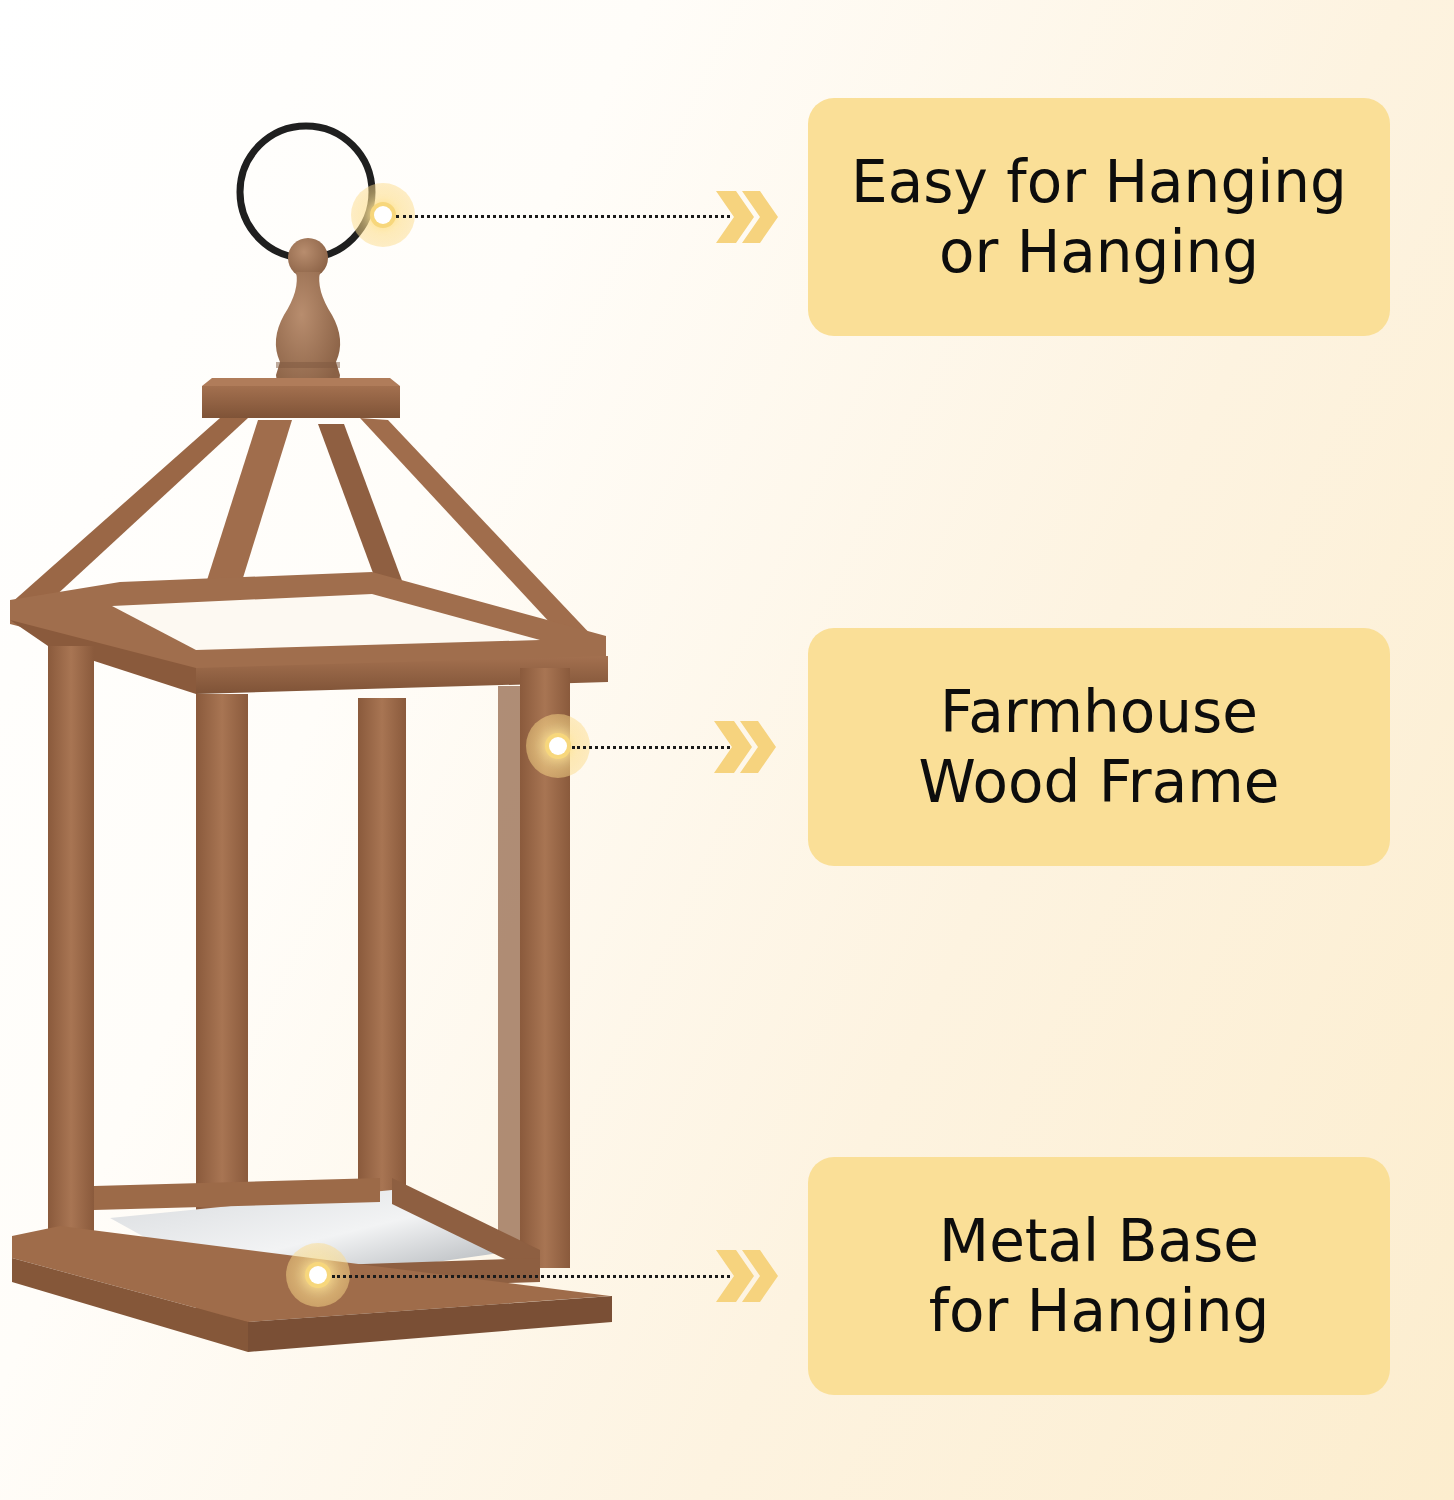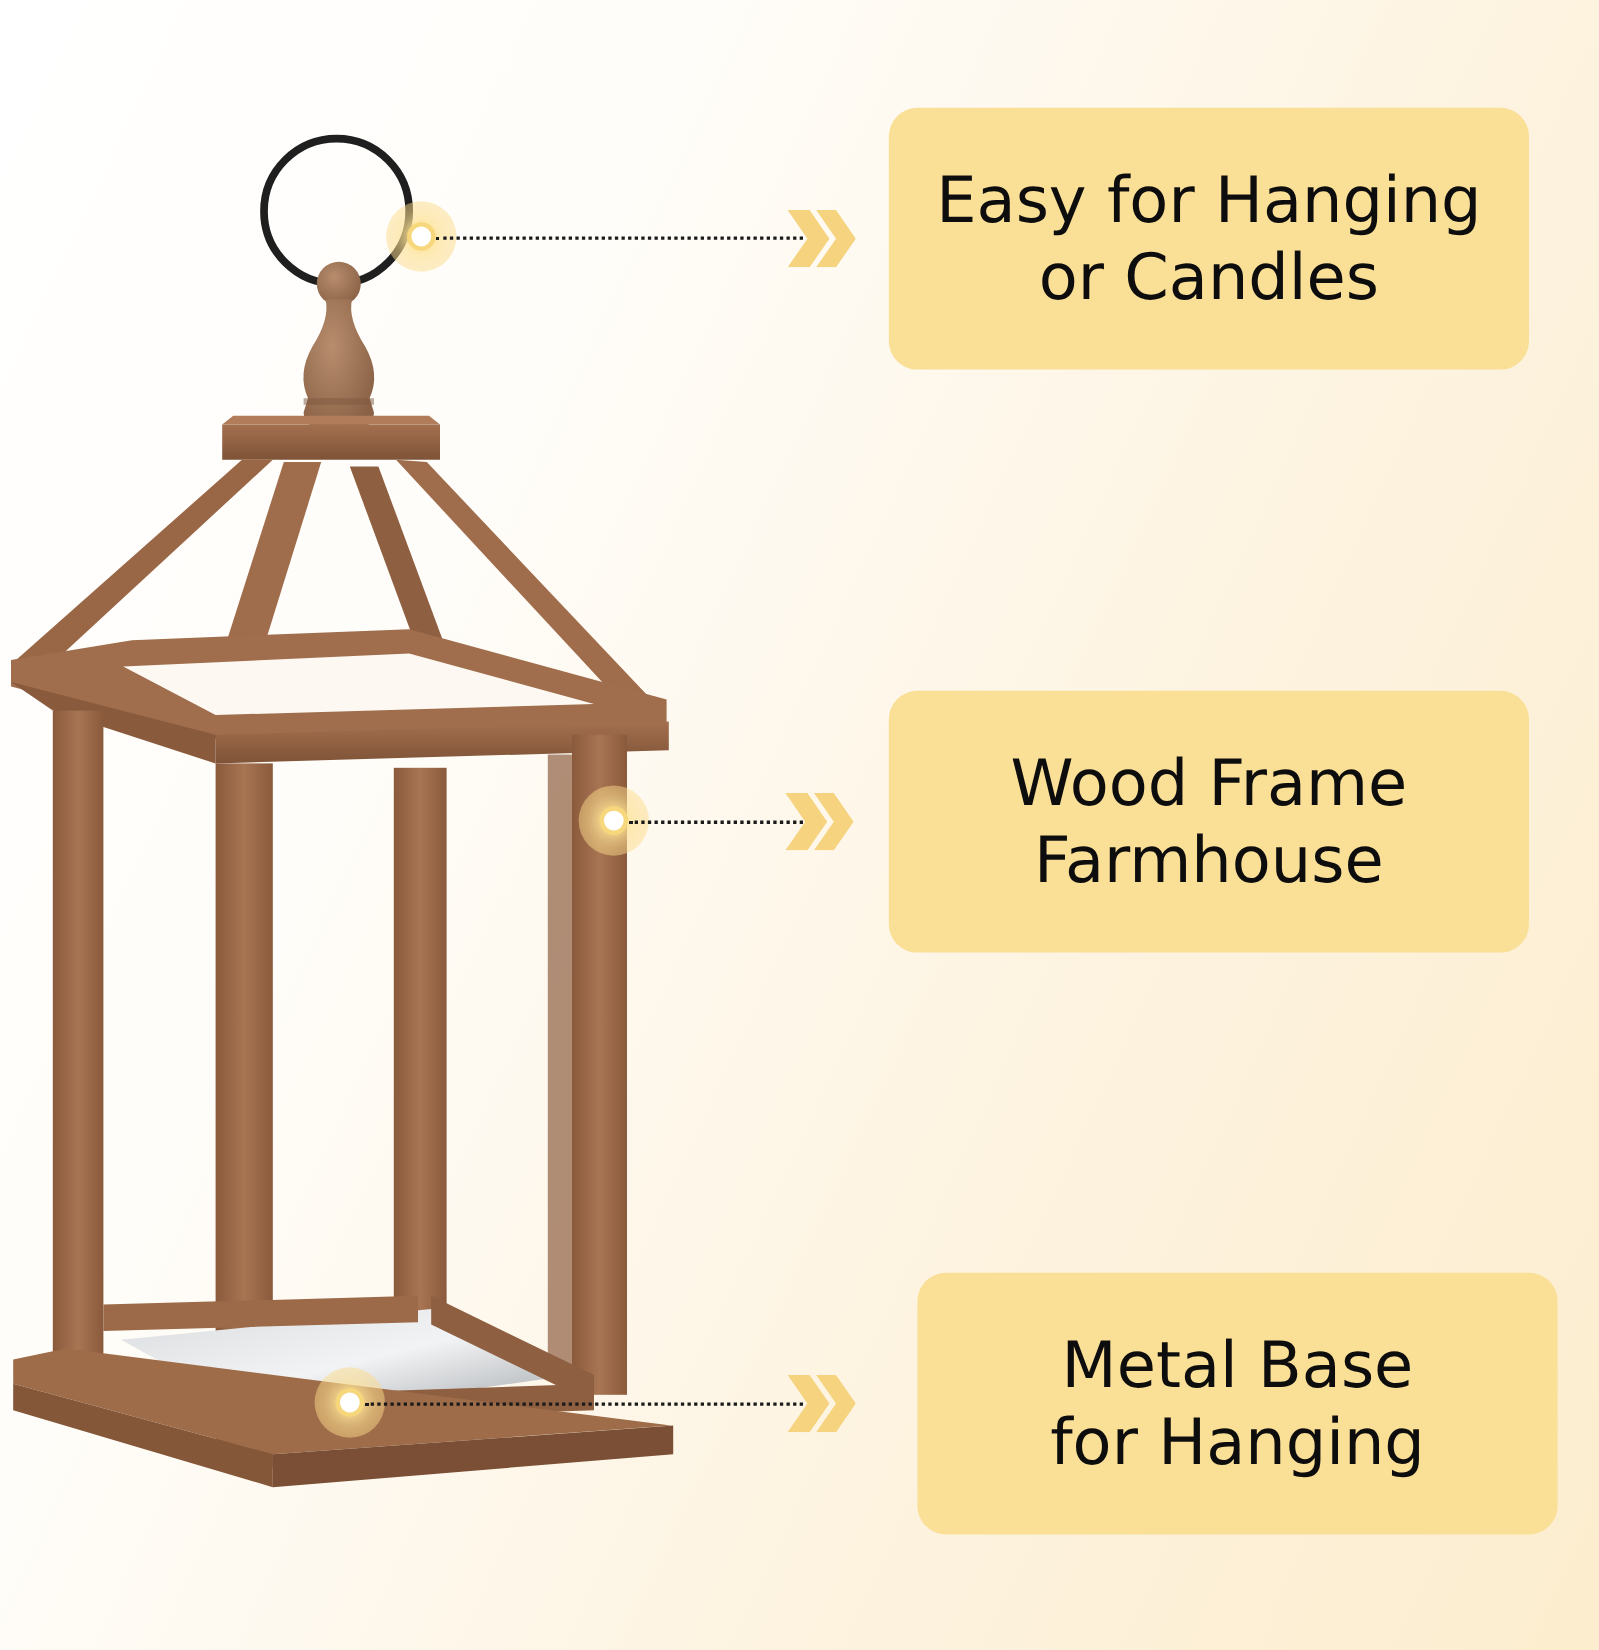--- a/index.html
+++ b/index.html
@@ -105,38 +105,38 @@
 
 <div class="halo" style="left:383px; top:215px;"></div>
 <div class="dot" style="left:383px; top:215px;"></div>
 <div class="callout-line" style="left:396px; top:215px; width:334px;"></div>
 <svg class="chev" style="left:716px; top:191px;" viewBox="0 0 62 52">
   <polygon points="0,0 20,0 38,26 20,52 0,52 18,26" fill="#f6d37e"></polygon>
   <polygon points="26,0 44,0 62,26 44,52 26,52 44,26" fill="#f6d37e"></polygon>
 </svg>
 <div class="card" style="top:98px;">
   <span>Easy for Hanging</span>
-  <span>or Candles</span>
+  <span>or Hanging</span>
 </div>
 
 <div class="halo" style="left:558px; top:746px;"></div>
 <div class="dot" style="left:558px; top:746px;"></div>
 <div class="callout-line" style="left:572px; top:746px; width:158px;"></div>
 <svg class="chev" style="left:714px; top:721px;" viewBox="0 0 62 52">
   <polygon points="0,0 20,0 38,26 20,52 0,52 18,26" fill="#f6d37e"></polygon>
   <polygon points="26,0 44,0 62,26 44,52 26,52 44,26" fill="#f6d37e"></polygon>
 </svg>
 <div class="card" style="top:628px;">
+  <span>Farmhouse</span>
   <span>Wood Frame</span>
-  <span>Farmhouse</span>
 </div>
 
 <div class="halo" style="left:318px; top:1275px;"></div>
 <div class="dot" style="left:318px; top:1275px;"></div>
 <div class="callout-line" style="left:332px; top:1275px; width:398px;"></div>
 <svg class="chev" style="left:716px; top:1250px;" viewBox="0 0 62 52">
   <polygon points="0,0 20,0 38,26 20,52 0,52 18,26" fill="#f6d37e"></polygon>
   <polygon points="26,0 44,0 62,26 44,52 26,52 44,26" fill="#f6d37e"></polygon>
 </svg>
-<div class="card" style="top:1157px;margin-left:26px;">
+<div class="card" style="top:1157px;">
   <span>Metal Base</span>
   <span>for Hanging</span>
 </div>
 
 </body></html>

